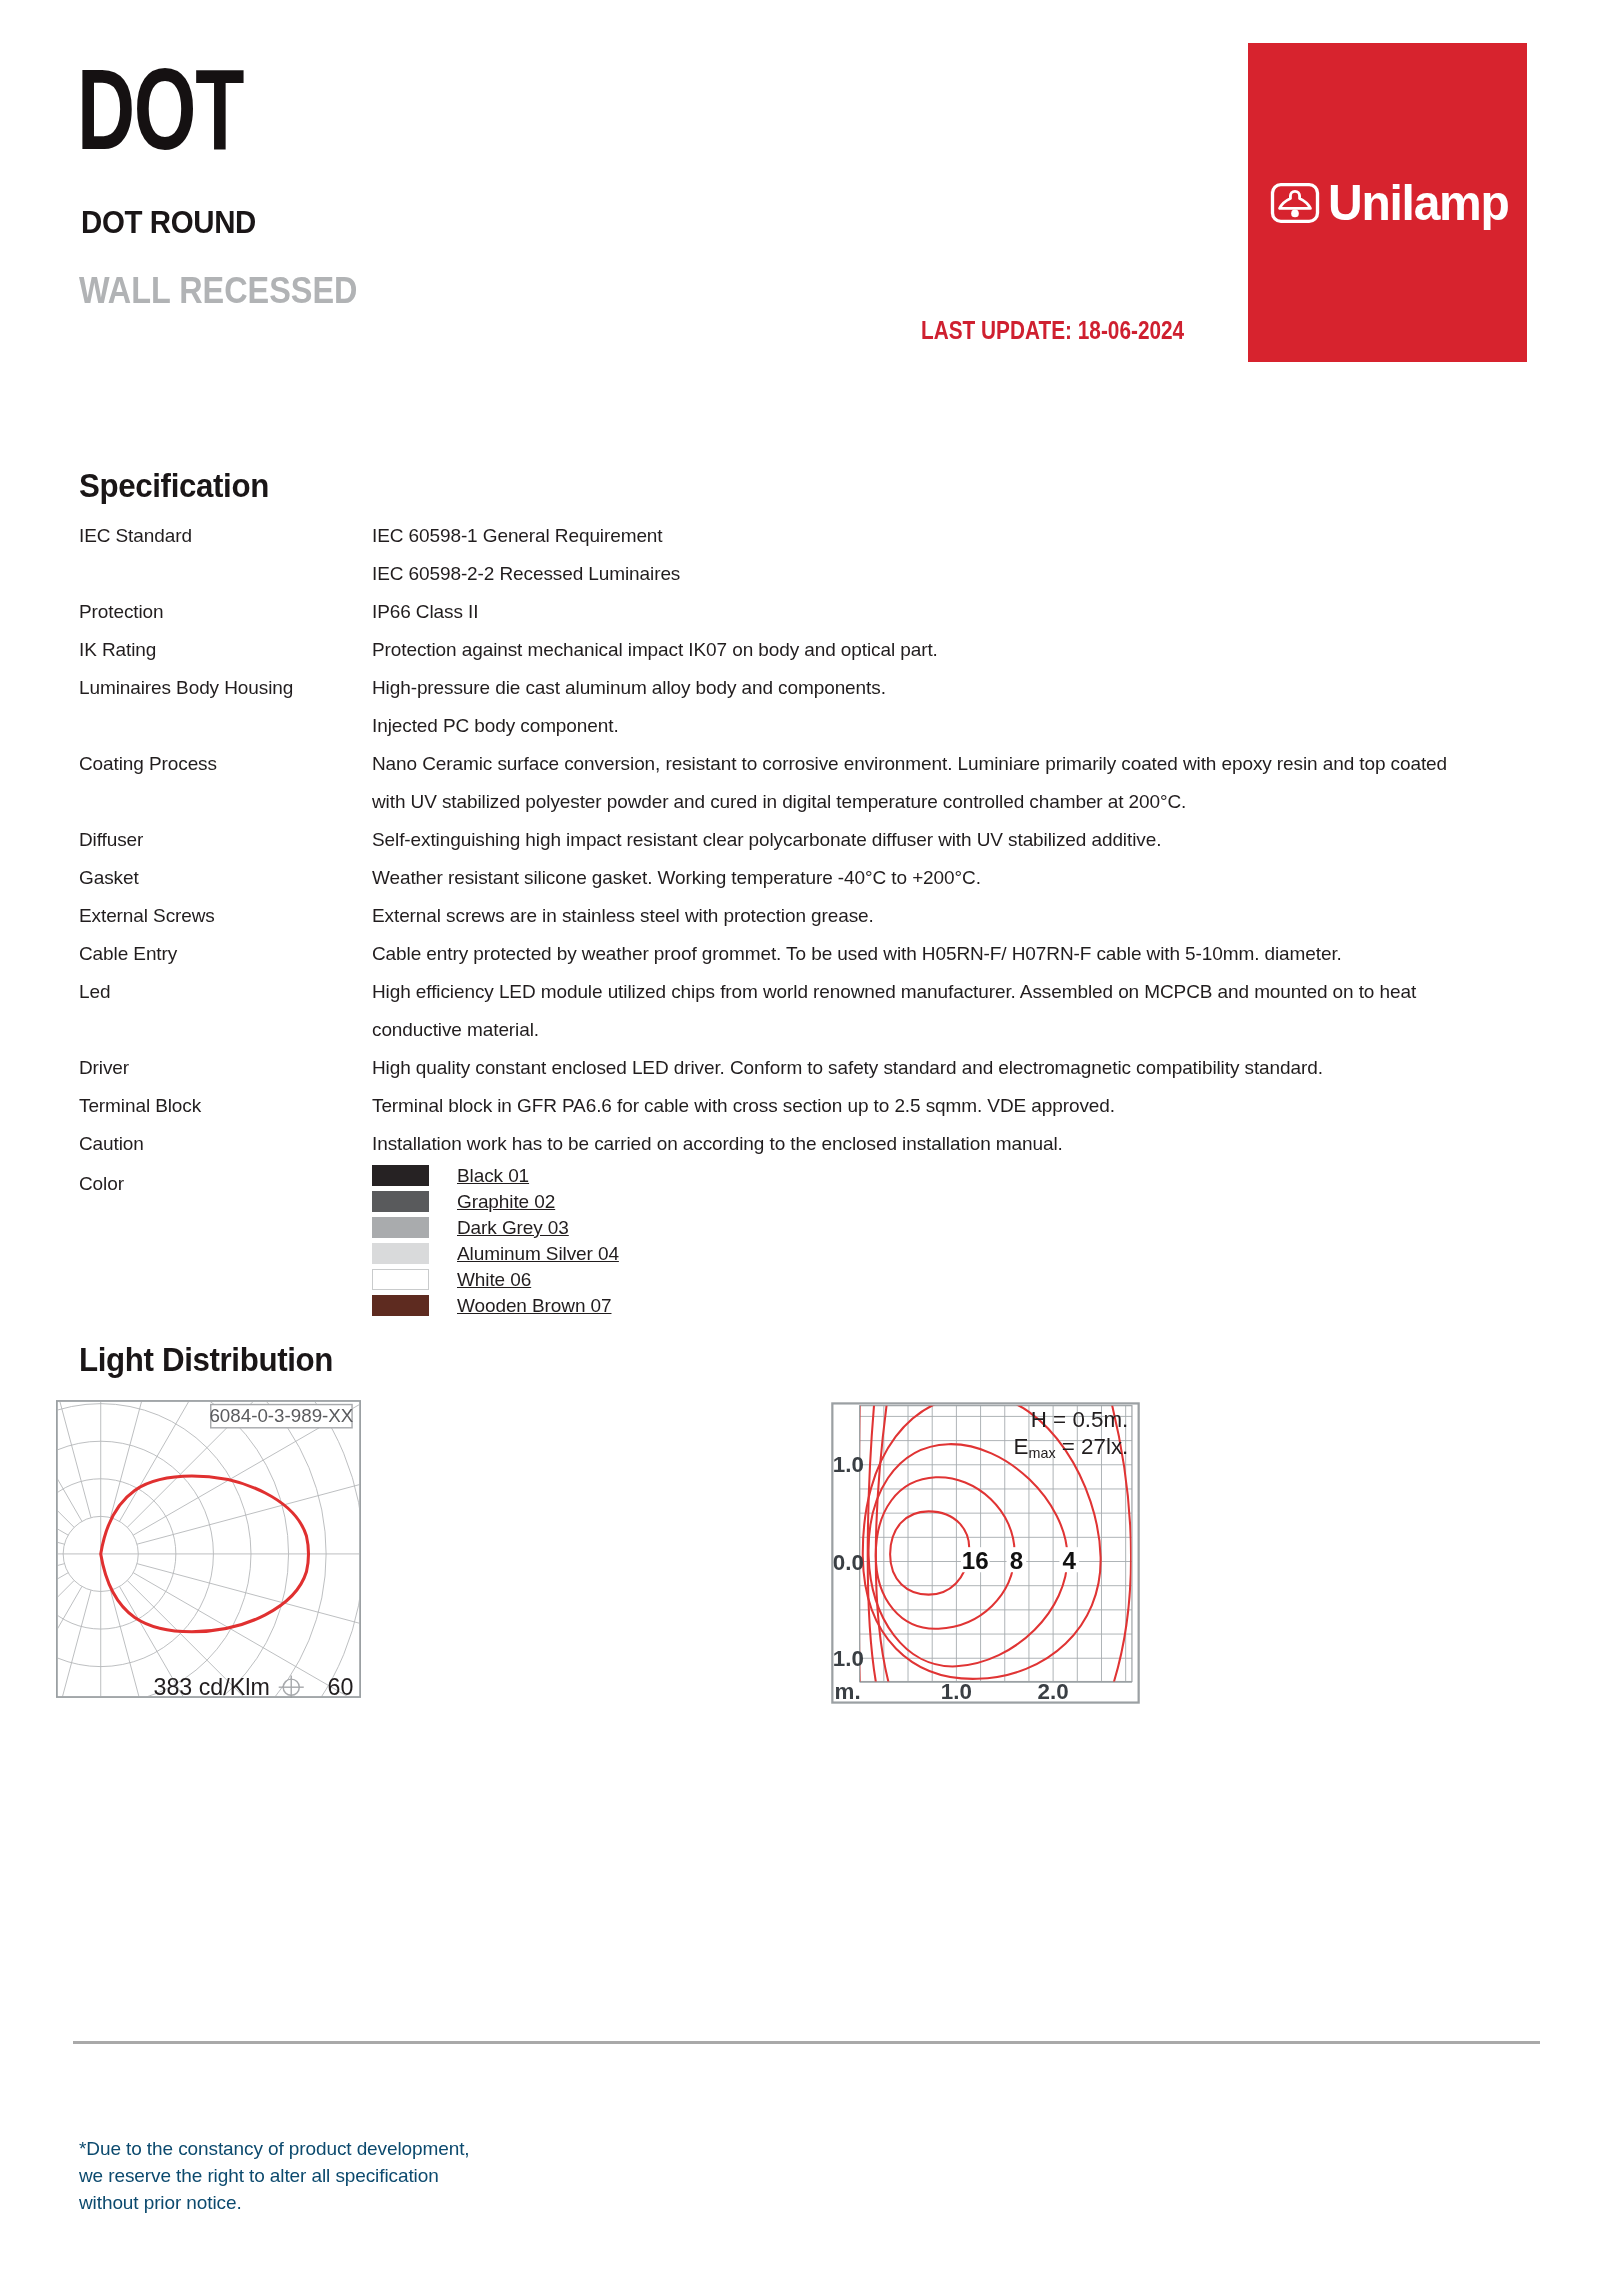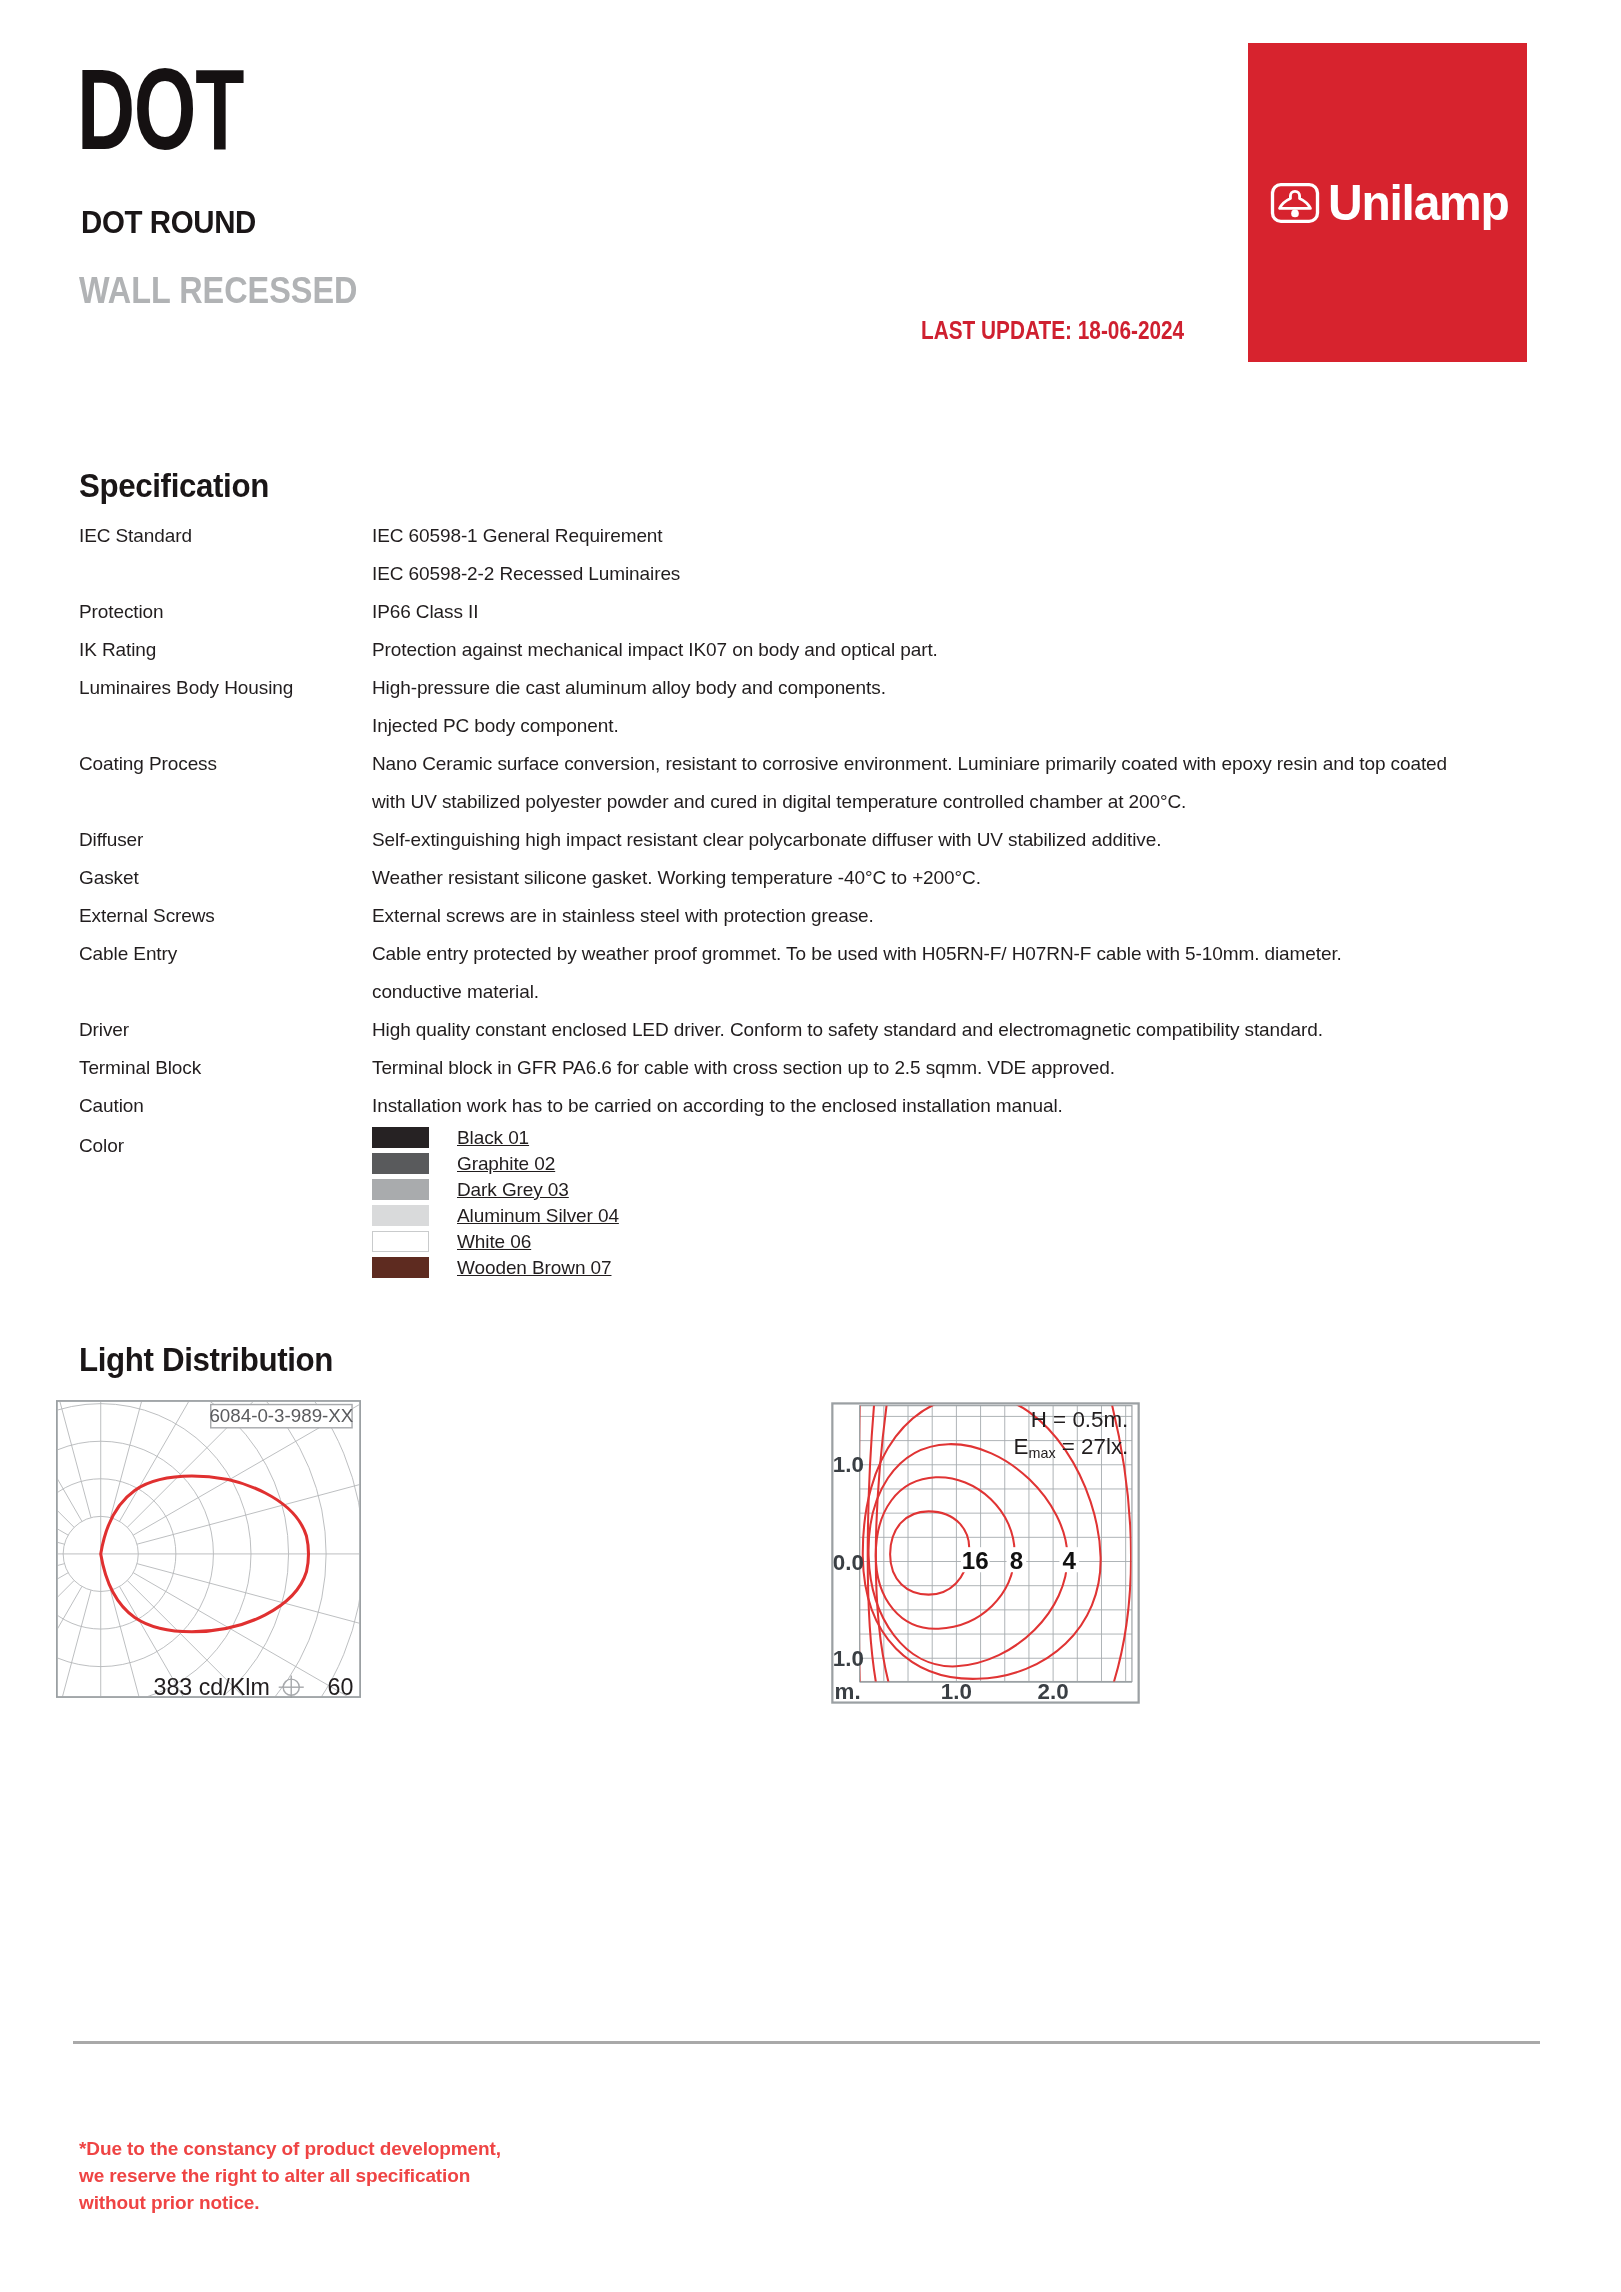--- a/index.html
+++ b/index.html
@@ -78,22 +78,22 @@
   .chart { position: absolute; }
   #polar-chart { left: 56px; top: 1400px; width: 305px; height: 298px; }
   #isolux-chart { left: 831px; top: 1402px; width: 309px; height: 302px; }
   
   .footer-divider {
     position: absolute; left: 73px; top: 2041px; width: 1467px; height: 2.7px;
     background: #a9a9a9;
   }
   .footer-note {
     position: absolute; left: 79px; top: 2135px;
-    font-size: 19px; line-height: 27px; font-weight: 700; letter-spacing: -0.1px;
-    color: #ef4444;
+    font-size: 19px; line-height: 27px; font-weight: 400; letter-spacing: -0.1px;
+    color: #0c4a6e;
   }
 </style>
 </head>
 <body>
 
 <div class="page">
 
   <div class="doc-title">DOT</div>
   <div class="doc-subtitle">DOT ROUND</div>
   <div class="doc-category">WALL RECESSED</div>
@@ -152,20 +152,24 @@
         <div class="spec-label">Gasket</div>
         <div class="spec-value">Weather resistant silicone gasket. Working temperature -40°C to +200°C.</div>
       </div>
       <div class="spec-line">
         <div class="spec-label">External Screws</div>
         <div class="spec-value">External screws are in stainless steel with protection grease.</div>
       </div>
       <div class="spec-line">
         <div class="spec-label">Cable Entry</div>
         <div class="spec-value">Cable entry protected by weather proof grommet. To be used with H05RN-F/ H07RN-F cable with 5-10mm. diameter.</div>
+      </div>
+      <div class="spec-line">
+        <div class="spec-label">Led</div>
+        <div class="spec-value">High efficiency LED module utilized chips from world renowned manufacturer. Assembled on MCPCB and mounted on to heat</div>
       </div>
       <div class="spec-line">
         <div class="spec-label"></div>
         <div class="spec-value">conductive material.</div>
       </div>
       <div class="spec-line">
         <div class="spec-label">Driver</div>
         <div class="spec-value">High quality constant enclosed LED driver. Conform to safety standard and electromagnetic compatibility standard.</div>
       </div>
       <div class="spec-line">

